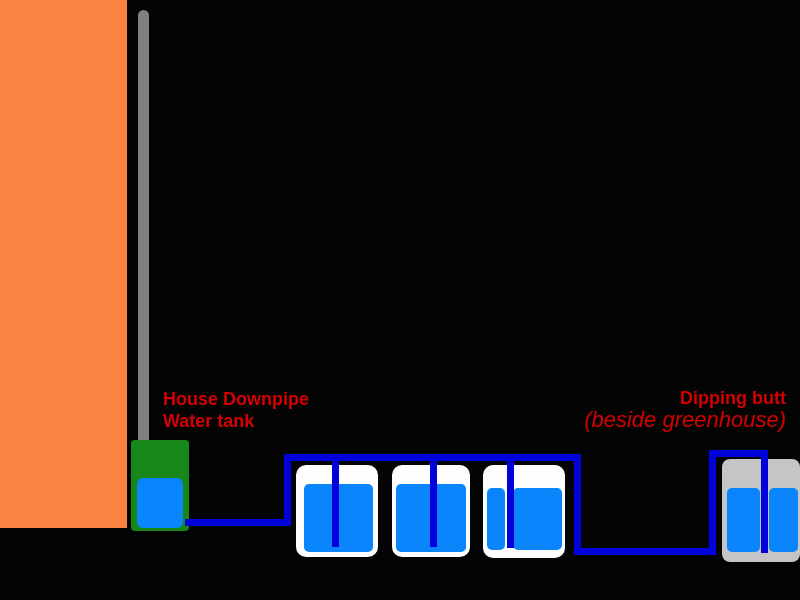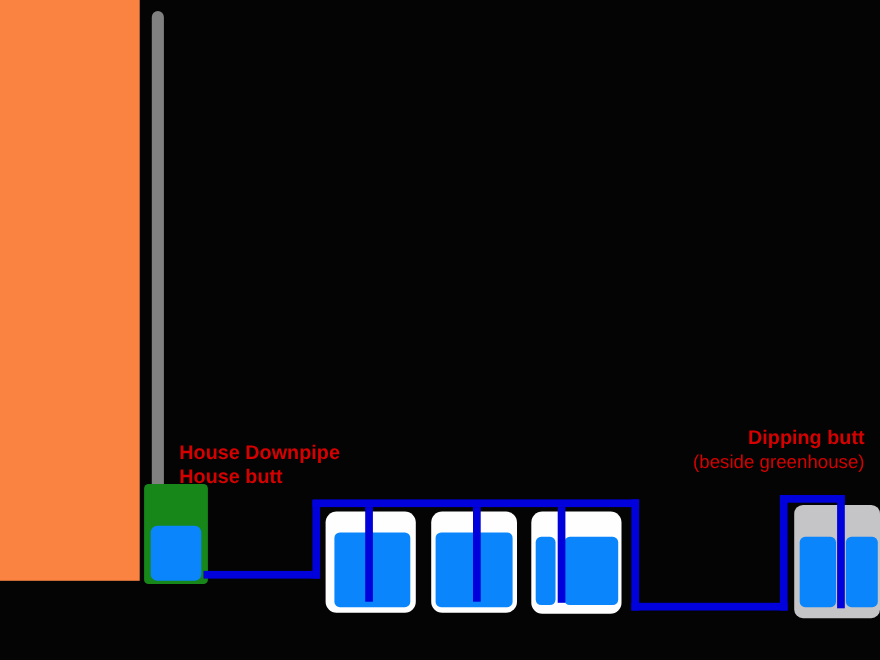--- a/index.html
+++ b/index.html
@@ -81,27 +81,28 @@
   .water-dtb { left: 769px; top: 488px; width: 29px; height: 64px; }
 
   
   .label {
     color: var(--label-red, #D60000);
     font-weight: bold;
     font-size: 18px;
     line-height: 22px;
     white-space: nowrap;
   }
-  .label-butt    { left: 163px; top: 400px; }
+  .label-butt    { left: 163px; top: 388px; }
   .label-storage { left: 363px; top: 385px; }
   .label-dipping { right: 14px; top: 387px; text-align: right; }
   .label-sub {
     font-weight: normal;
-    font-size: 17px;
+    font-size: 22px;
     display: block;
+    font-style: italic;
   }
   .label-line { display: block; }
 </style>
 </head>
 <body>
 
 <div class="stage">
 
   <div class="abs house"></div>
 
@@ -130,21 +131,21 @@
   <div class="abs water water-dta"></div>
   <div class="abs water water-dtb"></div>
 
   <div class="abs pipe drop-1"></div>
   <div class="abs pipe drop-2"></div>
   <div class="abs pipe drop-3"></div>
   <div class="abs pipe drop-4"></div>
 
   <div class="abs label label-butt">
     <span class="label-line">House Downpipe</span>
-    <span class="label-line">House butt</span>
+    <span class="label-line">Water tank</span>
   </div>
 
 
   <div class="abs label label-dipping">
     <span class="label-line">Dipping butt</span>
     <span class="label-sub">(beside greenhouse)</span>
   </div>
 
 </div>
 

